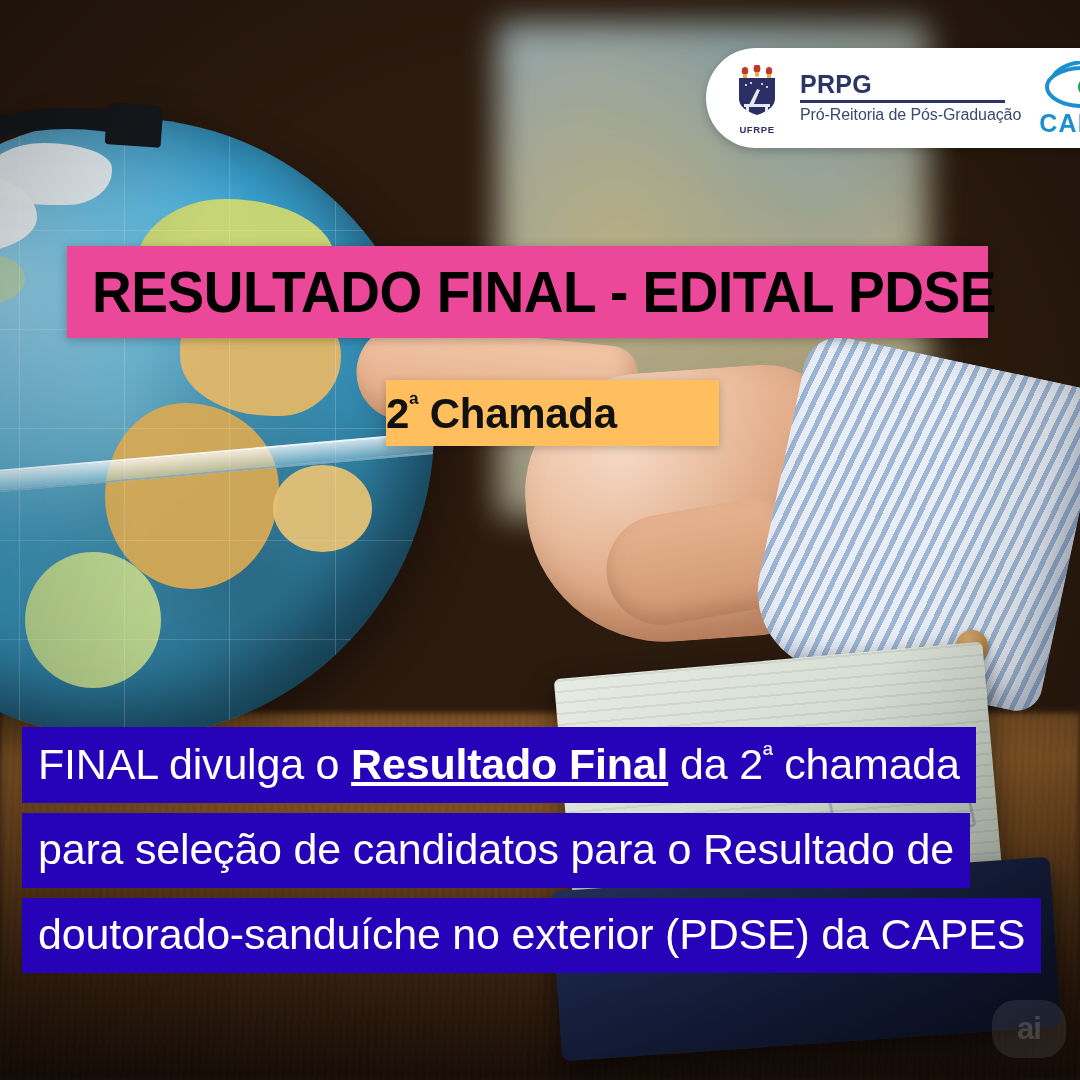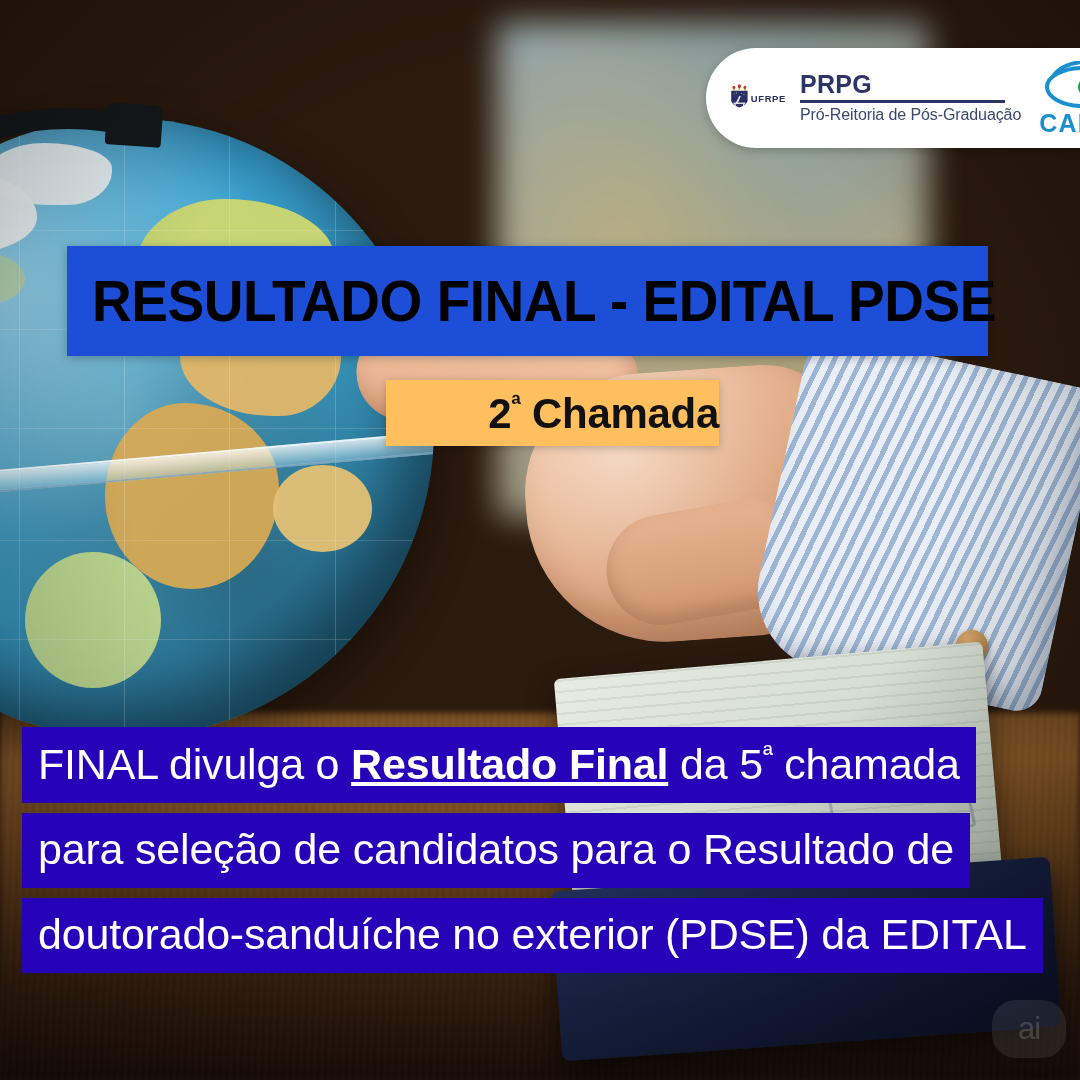--- a/index.html
+++ b/index.html
@@ -163,45 +163,45 @@
   }
 
   
   .logo-pill{
     position:absolute;left:706px;top:48px;width:420px;height:100px;
     background:#ffffff;border-radius:50px 0 0 50px;
     display:flex;align-items:center;gap:12px;
     padding:0 0 0 22px;
     box-shadow:0 3px 10px rgba(0,0,0,.22);
   }
-  .ufrpe-mark{width:58px;height:74px;flex:0 0 auto;display:flex;flex-direction:row;align-items:center;justify-content:flex-end;}
+  .ufrpe-mark{width:58px;height:74px;flex:0 0 auto;display:flex;flex-direction:column;align-items:center;justify-content:flex-end;}
   .ufrpe-label{font-size:9.5px;font-weight:bold;color:#2b2f63;letter-spacing:.6px;margin-top:1px;}
   .prpg-block{flex:0 0 auto;padding-left:2px;}
   .prpg-title{font-size:25px;font-weight:bold;color:#2b3566;letter-spacing:.3px;line-height:1;}
   .prpg-rule{height:3px;background:#2b3566;margin:3px 0 3px;width:205px;}
   .prpg-sub{font-size:16px;color:#3d4770;letter-spacing:-.1px;line-height:1.1;white-space:nowrap;}
   .capes-block{flex:0 0 auto;margin-left:6px;display:flex;flex-direction:column;align-items:center;justify-content:center;}
   .capes-word{font-size:25px;font-weight:bold;color:#1b8fd0;letter-spacing:1.2px;line-height:1;margin-top:-2px;}
 
   
   .title-band{
-    position:absolute;left:67px;top:246px;width:921px;height:110px;
-    background:#1d4ed8;display:flex;align-items:center;
+    position:absolute;left:67px;top:246px;width:921px;height:92px;
+    background:#ec4899;display:flex;align-items:center;
     box-shadow:0 2px 9px rgba(0,0,0,.25);
   }
   .title-text{
     font-family:"Liberation Sans", sans-serif;
     font-weight:bold;font-size:57px;color:#000;
     letter-spacing:-.5px;white-space:nowrap;
     padding-left:26px;transform:scaleX(.965);transform-origin:left center;
   }
 
   .sub-band{
     position:absolute;left:386px;top:380px;width:333px;height:66px;
-    background:#ffbf5e;display:flex;align-items:center;justify-content:flex-end;
+    background:#ffbf5e;display:flex;align-items:center;justify-content:flex-start;
     box-shadow:0 2px 8px rgba(0,0,0,.22);
   }
   .sub-text{font-weight:bold;font-size:42px;color:#111;letter-spacing:-.3px;}
   .sub-text sup{font-size:.62em;vertical-align:super;}
 
   .body-lines{position:absolute;left:22px;top:727px;}
   .body-line{
     background:#2603b8;color:#fff;display:inline-block;
     font-size:43px;line-height:1.0;
     padding:15px 16px 17px 16px;
@@ -210,21 +210,21 @@
   }
   .body-line b{font-weight:bold;text-decoration:underline;}
   .body-line sup{font-size:.62em;vertical-align:super;}
 
   
   .ai-badge{
     position:absolute;right:14px;bottom:22px;
     width:74px;height:58px;border-radius:24px;
     background:rgba(255,255,255,.085);
     display:flex;align-items:center;justify-content:center;
-    color:rgba(255,255,255,.16);font-size:31px;font-weight:normal;
+    color:rgba(255,255,255,.16);font-size:31px;font-weight:bold;
     letter-spacing:-1px;
   }
 </style>
 </head>
 <body>
 
 <div id="poster">
 
   <div class="photo">
     <div class="bg-wall"></div>
@@ -332,21 +332,21 @@
   </div>
 
   <div class="sub-band">
     <div class="sub-text">
       <span>2</span><sup>ª</sup><span> Chamada</span>
     </div>
   </div>
 
   <div class="body-lines">
     <div class="body-line">
-      <span>FINAL divulga o </span><b>Resultado Final</b><span> da 5</span><sup>ª</sup><span> chamada</span>
+      <span>FINAL divulga o </span><b>Resultado Final</b><span> da 2</span><sup>ª</sup><span> chamada</span>
     </div>
     <div class="body-line">para seleção de candidatos para o Resultado de</div>
-    <div class="body-line">doutorado-sanduíche no exterior (PDSE) da EDITAL</div>
+    <div class="body-line">doutorado-sanduíche no exterior (PDSE) da CAPES</div>
   </div>
 
   <div class="ai-badge">ai</div>
 
 </div>
 
 </body></html>

